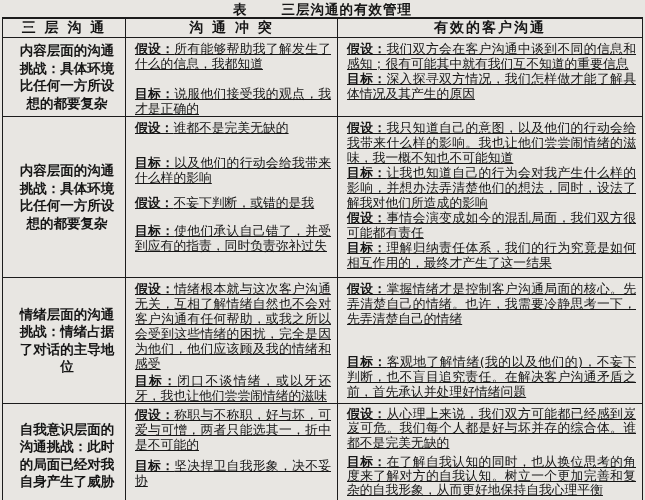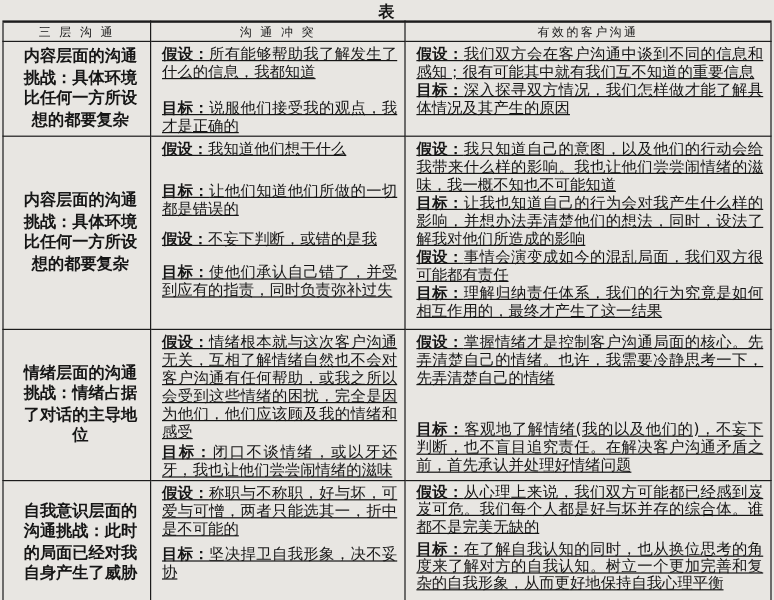--- a/index.html
+++ b/index.html
@@ -20,21 +20,21 @@
   table.main {
     position:absolute; top:17px; left:2px;
     width:641px; height:481px;
     border-collapse:collapse; table-layout:fixed;
     border:1.5px solid #1c1c1c;
     border-top:2.5px solid #1c1c1c;
     border-bottom:4px solid #1c1c1c;
   }
   th, td { border:1.2px solid #1c1c1c; vertical-align:top; overflow:hidden; }
   thead th {
-    height:15px; font-size:10px; font-weight:normal;
+    height:15px; font-size:14px; font-weight:bold;
     text-align:center; vertical-align:middle; padding:0;
     border-bottom:1.6px solid #1c1c1c; letter-spacing:2px;
   }
   td.layer {
     vertical-align:middle; font-weight:bold;
     font-size:13.5px; line-height:17.5px;
     padding:0 8px 0 14px; text-align:center;
   }
   td.cell { padding:3px 6px 0 9px; font-size:12.8px; line-height:15px; }
   td.cell p { margin:0; text-align:justify;text-decoration:underline; }
@@ -51,20 +51,21 @@
   tr.r0 { height:74px; } tr.r1 { height:161px; }
   tr.r2 { height:124px; } tr.r3 { height:106px; }
 </style>
 </head>
 <body>
 
 <div class="page">
 
   <div class="doc-title">
     <span>表</span>
+    <span>三层沟通的有效管理</span>
   </div>
 
   <table class="main">
     <colgroup>
       <col style="width:123px">
       <col style="width:212px">
       <col>
     </colgroup>
     <thead>
       <tr>
@@ -83,22 +84,22 @@
         </td>
         <td class="cell">
           <p><b>假设：</b><span>我们双方会在客户沟通中谈到不同的信息和感知；很有可能其中就有我们互不知道的重要信息</span></p>
           <p><b>目标：</b><span>深入探寻双方情况，我们怎样做才能了解具体情况及其产生的原因</span></p>
         </td>
       </tr>
 
       <tr class="r1">
         <td class="layer">内容层面的沟通挑战：具体环境比任何一方所设想的都要复杂</td>
         <td class="cell">
-          <p><b>假设：</b><span>我知道他们想干什么</span></p>
-          <p class="mt20"><b>目标：</b><span>让他们知道他们所做的一切都是错误的</span></p>
+          <p><b>假设：</b><span>谁都不是完美无缺的</span></p>
+          <p class="mt20"><b>目标：</b><span>以及他们的行动会给我带来什么样的影响</span></p>
           <p class="mt10"><b>假设：</b><span>不妄下判断，或错的是我</span></p>
           <p class="mt13"><b>目标：</b><span>使他们承认自己错了，并受到应有的指责，同时负责弥补过失</span></p>
         </td>
         <td class="cell">
           <p><b>假设：</b><span>我只知道自己的意图，以及他们的行动会给我带来什么样的影响。我也让他们尝尝闹情绪的滋味，我一概不知也不可能知道</span></p>
           <p><b>目标：</b><span>让我也知道自己的行为会对我产生什么样的影响，并想办法弄清楚他们的想法，同时，设法了解我对他们所造成的影响</span></p>
           <p><b>假设：</b><span>事情会演变成如今的混乱局面，我们双方很可能都有责任</span></p>
           <p><b>目标：</b><span>理解归纳责任体系，我们的行为究竟是如何相互作用的，最终才产生了这一结果</span></p>
         </td>
       </tr>

